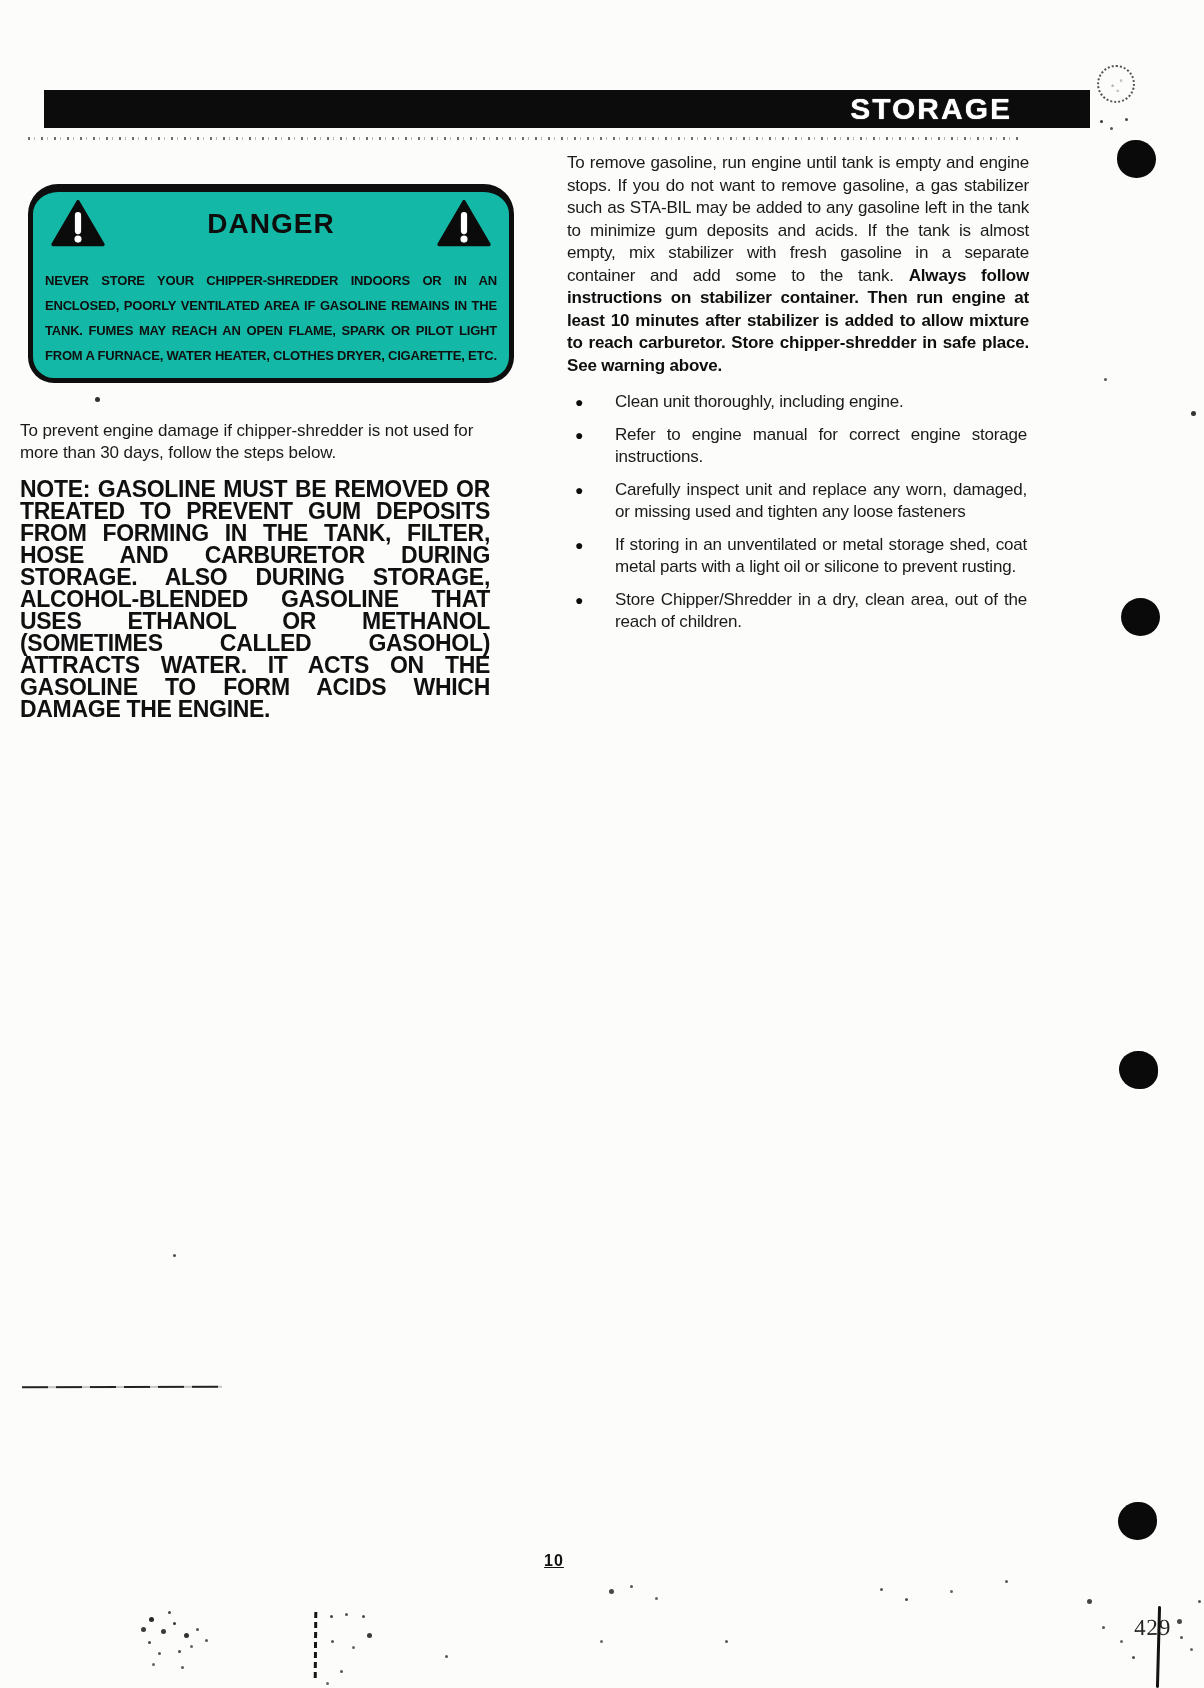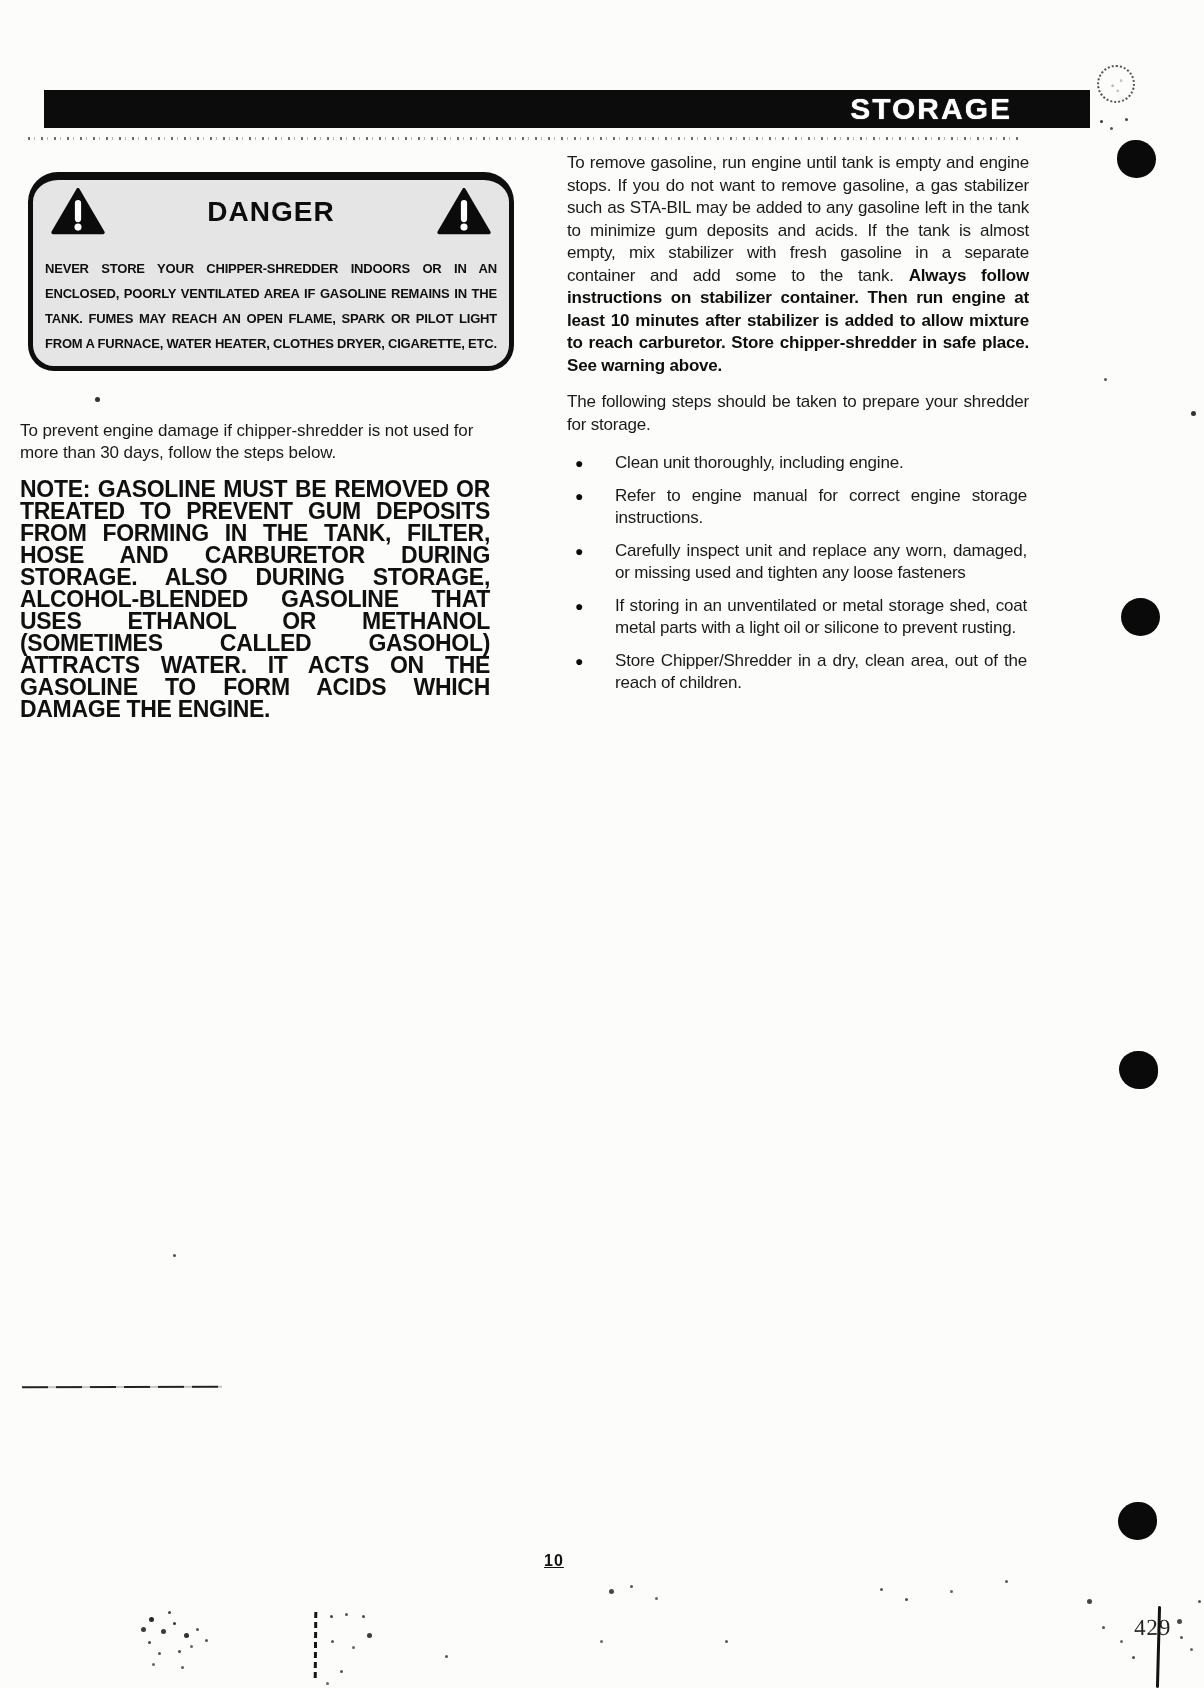--- a/index.html
+++ b/index.html
@@ -25,25 +25,25 @@
   }
   .header-noise{
     position:absolute;left:28px;top:137px;width:990px;height:3px;
     background:repeating-linear-gradient(90deg,
       rgba(15,15,15,.75) 0 2px, transparent 2px 6px,
       rgba(15,15,15,.35) 6px 7px, transparent 7px 13px);
     opacity:.8;
   }
   
   .danger-box{
-    position:absolute;left:28px;top:172px;width:452px;
+    position:absolute;left:28px;top:184px;width:452px;
     border:5px solid #0e0e0e;border-top-width:8px;
     border-radius:30px 30px 26px 26px;
     padding:6px 12px 10px;
-    background:#e5e5e5;
+    background:#14b8a6;
   }
   .danger-head{
     display:flex;align-items:center;justify-content:space-between;
     padding:2px 6px 0;
   }
   .danger-title{
     font-size:28px;font-weight:bold;letter-spacing:1px;color:#0d0d0d;
   }
   .tri{width:54px;height:48px;display:block;}
   .danger-body{
@@ -158,21 +158,20 @@
     <div class="danger-body">NEVER STORE YOUR CHIPPER-SHREDDER INDOORS OR IN AN ENCLOSED, POORLY VENTILATED AREA IF GASOLINE REMAINS IN THE TANK. FUMES MAY REACH AN OPEN FLAME, SPARK OR PILOT LIGHT FROM A FURNACE, WATER HEATER, CLOTHES DRYER, CIGARETTE, ETC.</div>
   </div>
 
   <div class="left-col">
     <p class="intro-para">To prevent engine damage if chipper-shredder is not used for more than 30 days, follow the steps below.</p>
     <p class="note-para">NOTE: GASOLINE MUST BE REMOVED OR TREATED TO PREVENT GUM DEPOSITS FROM FORMING IN THE TANK, FILTER, HOSE AND CARBURETOR DURING STORAGE. ALSO DURING STORAGE, ALCOHOL-BLENDED GASOLINE THAT USES ETHANOL OR METHANOL (SOMETIMES CALLED GASOHOL) ATTRACTS WATER. IT ACTS ON THE GASOLINE TO FORM ACIDS WHICH DAMAGE THE ENGINE.</p>
   </div>
 
   <div class="right-col">
     <p class="r-para1"><span>To remove gasoline, run engine until tank is empty and engine stops. If you do not want to remove gasoline, a gas stabilizer such as STA-BIL may be added to any gasoline left in the tank to minimize gum deposits and acids. If the tank is almost empty, mix stabilizer with fresh gasoline in a separate container and add some to the tank. </span><span class="bold-run">Always follow instructions on stabilizer container. Then run engine at least 10 minutes after stabilizer is added to allow mixture to reach carburetor. Store chipper-shredder in safe place. See warning above.</span></p>
-    <p class="r-para2">The following steps should be taken to prepare your shredder for storage.</p>
     <ul class="steps">
       <li>
         <span class="b-dot">●</span>
         <span class="b-text">Clean unit thoroughly, including engine.</span>
       </li>
       <li>
         <span class="b-dot">●</span>
         <span class="b-text">Refer to engine manual for correct engine storage instructions.</span>
       </li>
       <li>

